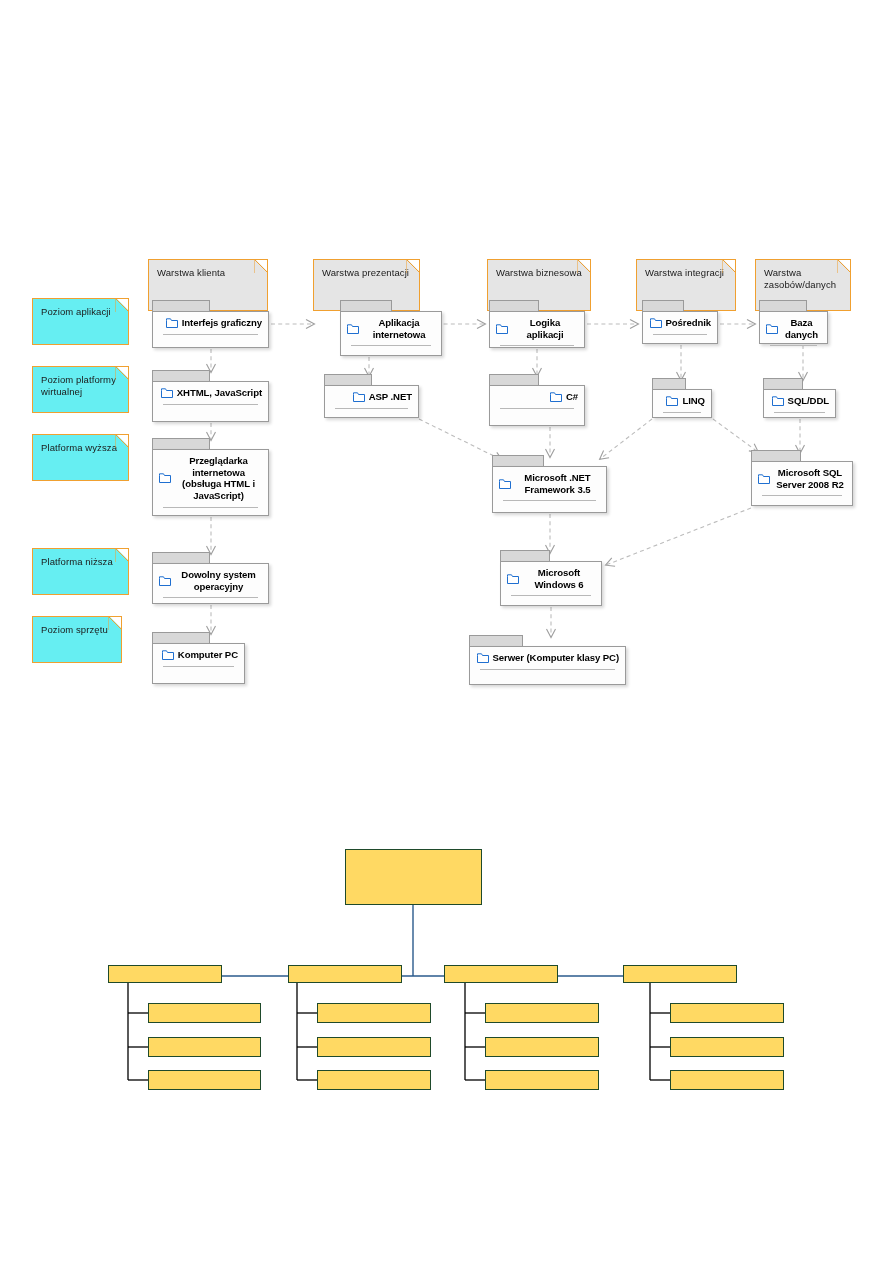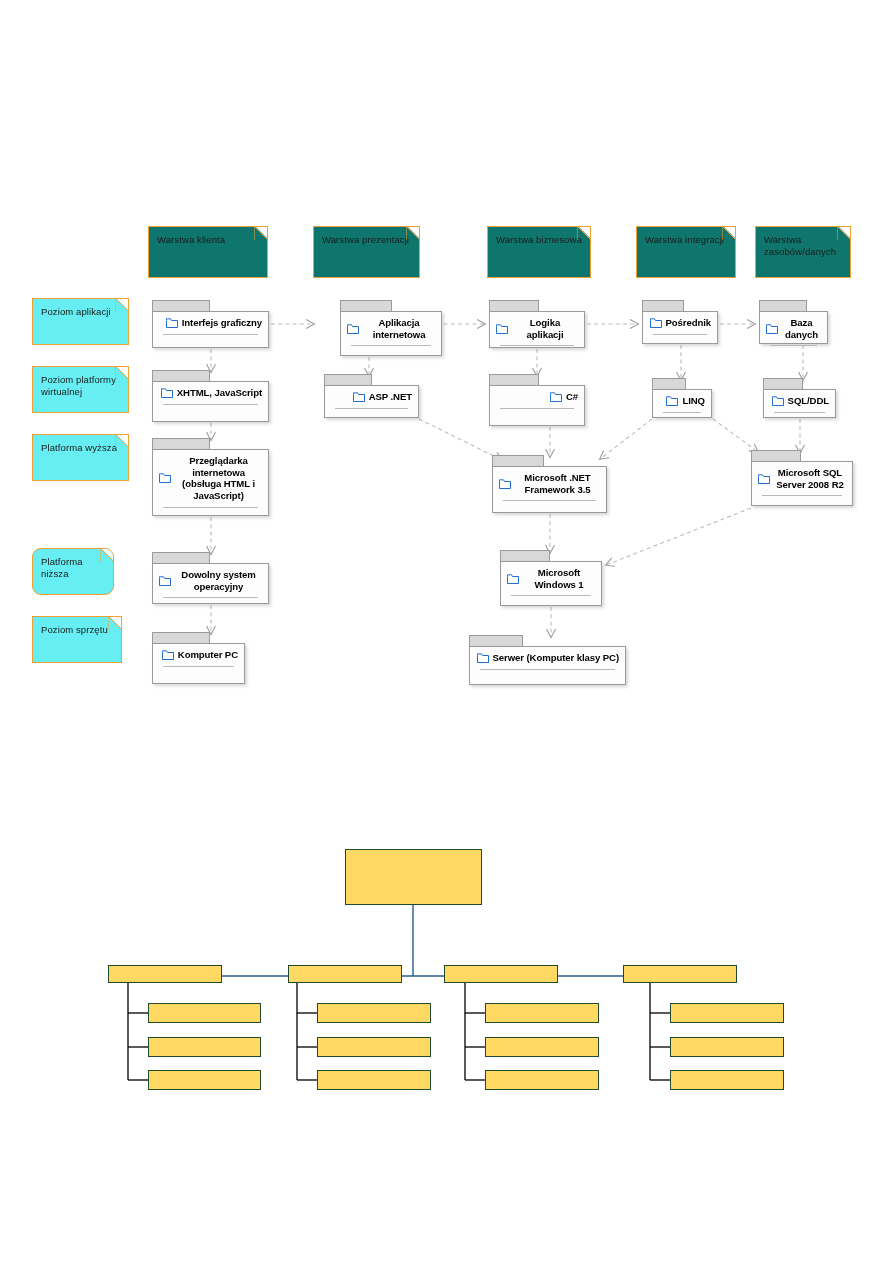--- a/index.html
+++ b/index.html
@@ -33,21 +33,21 @@
     position: absolute;
     box-sizing: border-box;
     border: 1px solid #f0a030;
     padding: 7px 8px 4px 8px;
     font-size: 9.5px;
     line-height: 1.28;
     color: #1a1a1a;
     letter-spacing: .1px;
     overflow: hidden;
   }
-  .note.green { background: #0f766e; }
+  .note.green { background: #e5e5e5; margin-top: 33px; }
   .note.cyan  { background: #66eef2; }
   .note .fold {
     position: absolute;
     right: -1px;
     top: -1px;
     width: 0;
     height: 0;
     border-left: 13px solid transparent;
     border-top: 13px solid #ffffff;
   }
@@ -211,21 +211,21 @@
     </svg>
     <span>Poziom platformy wirtualnej</span>
   </div>
   <div class="note cyan" style="left:32px;top:434px;width:97px;height:47px;">
     <span class="fold"></span>
     <svg class="fold-edge" viewBox="0 0 14 14">
       <path d="M0,0 L14,14 M0,0 L0,14" fill="none" stroke="#f0a030" stroke-width="1"></path>
     </svg>
     <span>Platforma wyższa</span>
   </div>
-  <div class="note cyan" style="left:32px;top:548px;width:82px;height:47px;border-radius:9px;">
+  <div class="note cyan" style="left:32px;top:548px;width:97px;height:47px;">
     <span class="fold"></span>
     <svg class="fold-edge" viewBox="0 0 14 14">
       <path d="M0,0 L14,14 M0,0 L0,14" fill="none" stroke="#f0a030" stroke-width="1"></path>
     </svg>
     <span>Platforma niższa</span>
   </div>
   <div class="note cyan" style="left:32px;top:616px;width:90px;height:47px;">
     <span class="fold"></span>
     <svg class="fold-edge" viewBox="0 0 14 14">
       <path d="M0,0 L14,14 M0,0 L0,14" fill="none" stroke="#f0a030" stroke-width="1"></path>
@@ -363,21 +363,21 @@
     </div>
   </div>
 
   <div class="pkg" style="left:500px;top:550px;width:102px;height:56px;">
     <div class="tab" style="width:50px;"></div>
     <div class="body">
       <div class="titlerow">
         <svg class="ficon" width="12" height="10" viewBox="0 0 12 10">
           <path d="M0.5,2.5 L0.5,9.5 L11.5,9.5 L11.5,2.5 L5.5,2.5 L4.5,0.8 L0.5,0.8 Z" fill="#ffffff" stroke="#1f6fd0" stroke-width="1"></path>
         </svg>
-        <span class="label">Microsoft Windows 1</span>
+        <span class="label">Microsoft Windows 6</span>
       </div>
       <div class="rule"></div>
     </div>
   </div>
 
   <div class="pkg" style="left:469px;top:635px;width:157px;height:50px;">
     <div class="tab" style="width:54px;"></div>
     <div class="body">
       <div class="titlerow">
         <svg class="ficon" width="12" height="10" viewBox="0 0 12 10">

